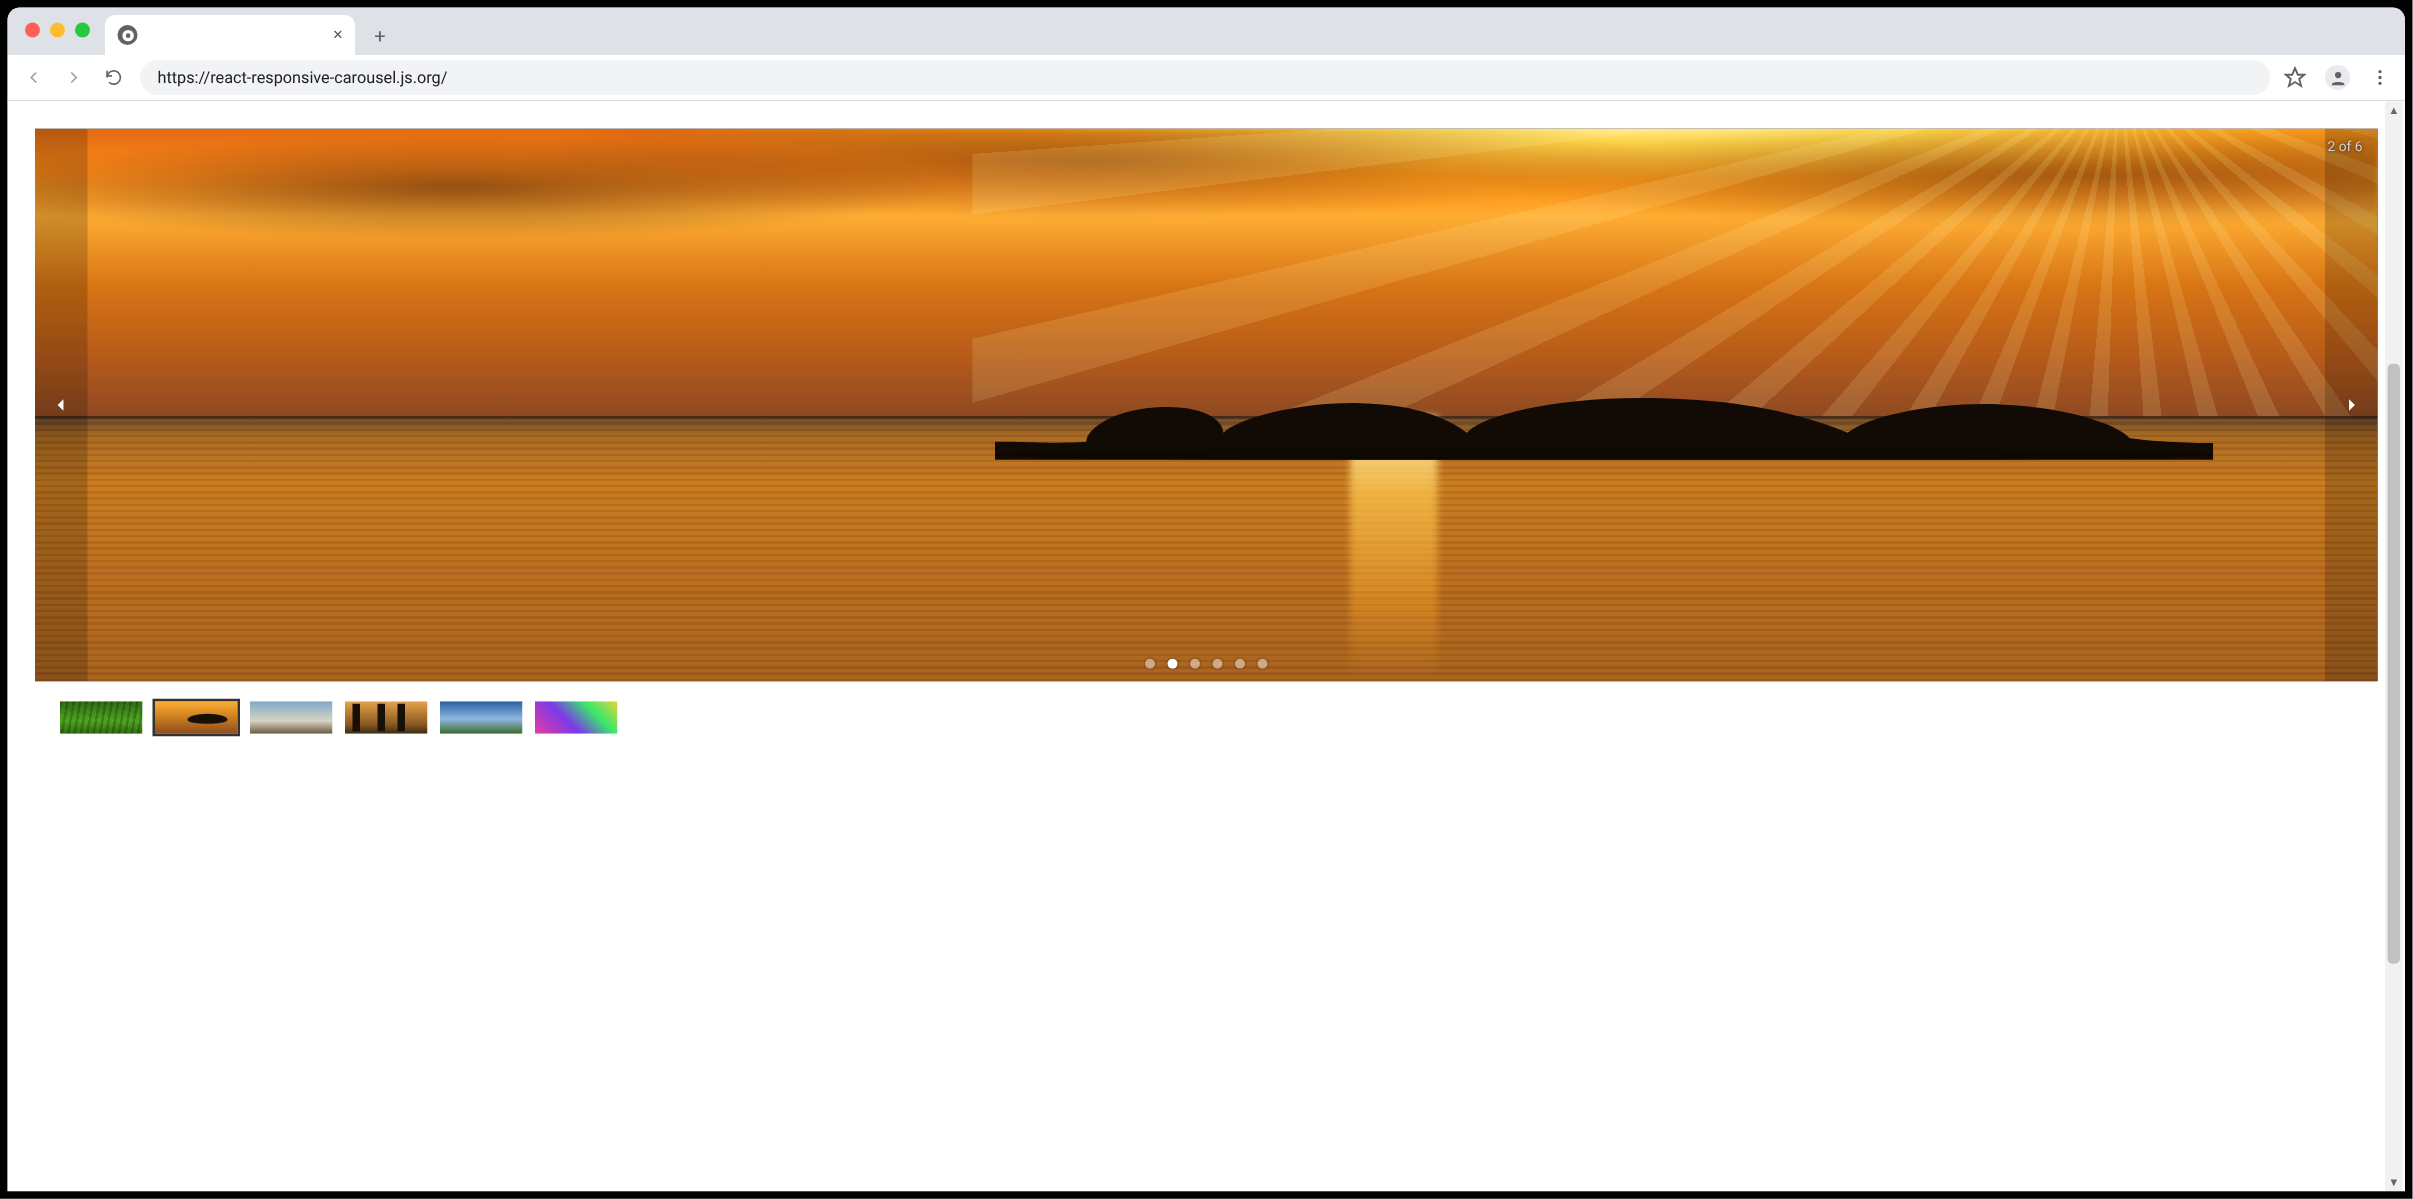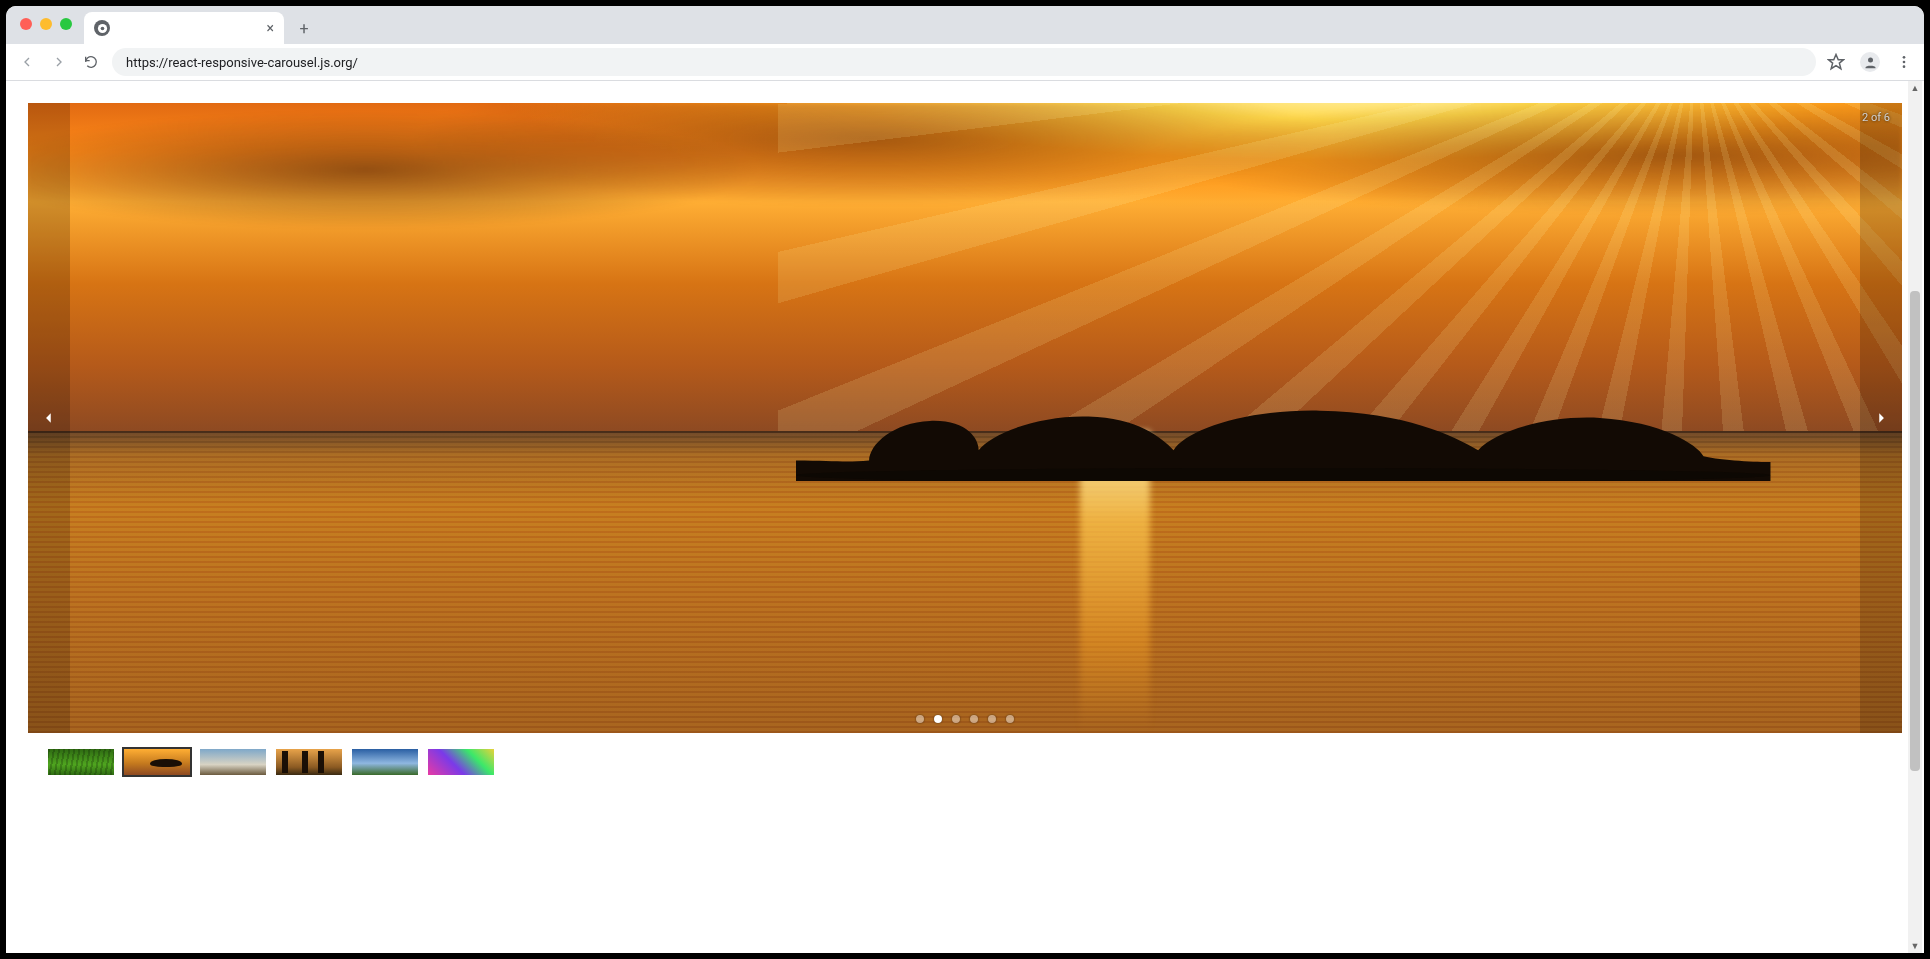--- a/index.html
+++ b/index.html
@@ -22,21 +22,21 @@
   .navbtn.active{color:#5f6368;}
   .navbtn svg{width:16px;height:16px;stroke:currentColor;fill:none;stroke-width:2;}
   .omnibox{flex:1;height:28px;background:#f1f3f4;border-radius:14px;display:flex;align-items:center;padding:0 14px;font-size:13px;color:#202124;}
   .right-icons{display:flex;align-items:center;gap:14px;color:#5f6368;}
   .right-icons .ic{width:20px;height:20px;display:flex;align-items:center;justify-content:center;cursor:pointer;}
   .profile{width:24px;height:24px;border-radius:50%;background:#e8eaed;display:flex;align-items:center;justify-content:center;}
   
   .viewport{flex:1;overflow:auto;background:#fff;position:relative;}
   .page{padding:22px 22px 60px 22px;}
   .carousel{position:relative;width:100%;}
-  .main-slide{position:relative;width:100%;height:630px;overflow:hidden;background:#000;text-decoration:underline;}
+  .main-slide{position:relative;width:100%;height:442px;overflow:hidden;background:#000;text-decoration:underline;}
   .sunset-img{position:absolute;inset:0;}
   
   .sunset-img .sky{position:absolute;left:0;right:0;top:0;height:52%;background:
       radial-gradient(ellipse 60% 50% at 70% -5%,#fff6c0 0%,#ffd84a 20%,#ff9f1c 45%,rgba(255,120,20,0) 75%),
       linear-gradient(#e26a12 0%,#ff8c1a 15%,#ffae34 30%,#d77414 55%,#b55a1a 80%,#8e4a22 100%);
   }
   .sunset-img .water{position:absolute;left:0;right:0;top:52%;bottom:0;background:
       linear-gradient(#6a4628 0%,#a96a22 8%,#c57a1e 25%,#b96f1e 55%,#a5611d 100%);
   }
   .sunset-img .glare{position:absolute;top:52%;left:58%;width:70px;height:48%;transform:translateX(-50%);

